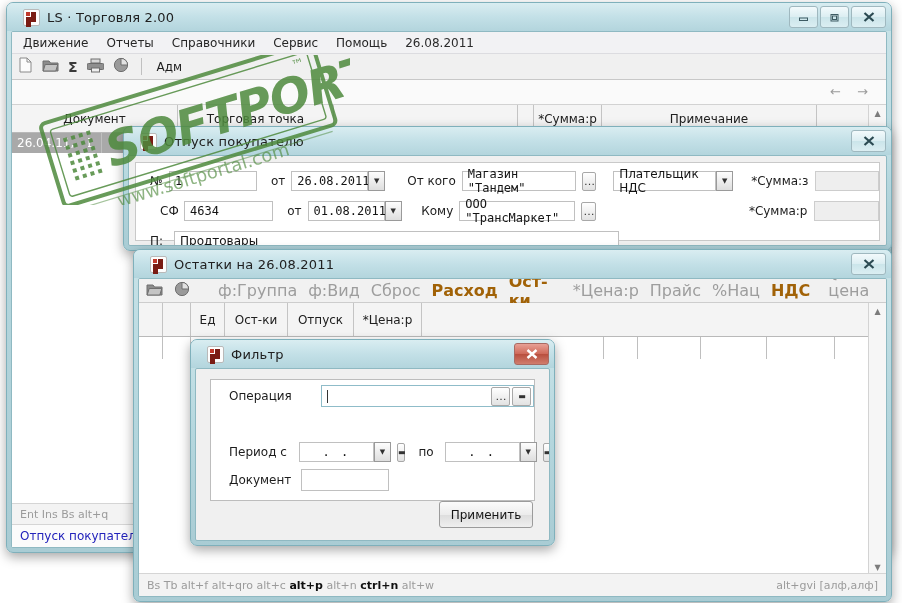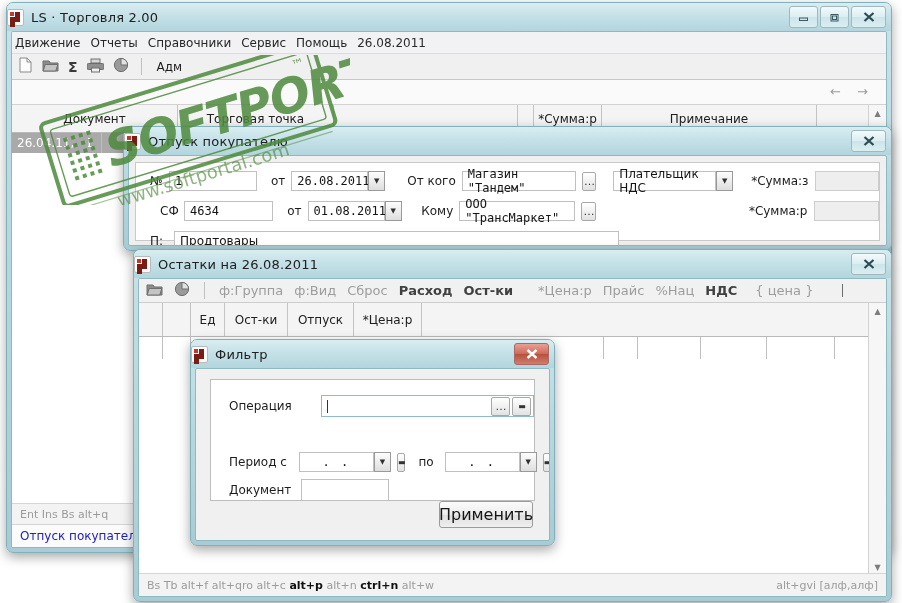--- a/index.html
+++ b/index.html
@@ -8,21 +8,21 @@
     width:902px;height:603px;overflow:hidden;position:relative;
     background:#ffffff;
     font-family:"DejaVu Sans","Liberation Sans",sans-serif;
     font-size:12px;color:#1a1a1a;
   }
   
   .win{position:absolute;border-radius:7px;
        background:linear-gradient(180deg,#c9e3e8 0%,#b5d7de 45%,#a9ccd4 100%);
        box-shadow:0 4px 12px rgba(0,0,0,.35);
        border:1px solid #7fb0bb;}
-  .win-title{height:28px;display:flex;align-items:center;padding-left:0;
+  .win-title{height:28px;display:flex;align-items:center;padding-left:16px;
        border-radius:6px 6px 0 0;
        background:linear-gradient(180deg,#d9edf1 0%,#c3e0e7 50%,#b3d5dd 100%);}
   .win-title .tt{font-size:13px;color:#202020;margin-left:7px;letter-spacing:.2px;}
   .appico{width:15px;height:15px;border:1px solid #b9b9b9;background:#fdfdfd;
        border-radius:2px;position:relative;flex:none;}
   .appico::before{content:"";position:absolute;left:2px;top:2px;width:4px;height:4px;background:#c0392b;}
   .appico::after{content:"";position:absolute;left:7px;top:2px;width:5px;height:10px;background:#7a1c14;
        box-shadow:-5px 5px 0 0 #7a1c14;}
   .ctlbox{position:absolute;top:3px;display:flex;gap:2px;}
   .cbtn{width:27px;height:20px;border:1px solid #9fb8bf;border-radius:3px;
@@ -30,21 +30,21 @@
        display:flex;align-items:center;justify-content:center;color:#2b4a52;font-size:11px;}
   .cbtn.close{width:33px;}
   .cbtn.red{border:1px solid #a86a62;
        background:linear-gradient(180deg,#e8a095 0%,#cf6b5b 48%,#b9503f 52%,#d07d6d 100%);color:#fff;}
   .win-body{position:absolute;left:4px;right:4px;top:28px;bottom:4px;
        background:#f0f0f0;border:1px solid #8fb9c2;border-radius:2px;overflow:hidden;}
 
   
   #w-main{left:6px;top:2px;width:884px;height:549px;}
   .menubar{height:21px;background:#f2f2f4;border-bottom:1px solid #dcdce0;
-       display:flex;align-items:center;padding:0 0;gap:4px;}
+       display:flex;align-items:center;padding:0 8px;gap:12px;}
   .menubar span{font-size:12px;color:#262626;padding:1px 3px;}
   .menubar .mdate{color:#2b2b2b;}
   .toolbar{height:25px;background:#f0f0f0;border-bottom:1px solid #c8c8c8;
        display:flex;align-items:center;padding:0 6px;gap:9px;}
   .tbsep{width:1px;height:17px;background:#c0c0c0;margin:0 3px;}
   .tbtxt{font-size:12px;color:#1d1d1d;margin-left:3px;}
   .navrow{height:24px;background:#fafafa;border-bottom:1px solid #d2d2d2;position:relative;}
   .navarrow{position:absolute;top:4px;color:#9a9a9a;font-size:13px;}
   .grid-head{display:flex;height:27px;background:#f4f4f4;border-bottom:1px solid #b9b9b9;}
   .gh{border-right:1px solid #c4c4c4;display:flex;align-items:center;justify-content:center;
@@ -81,32 +81,32 @@
        box-sizing:border-box;}
   .elbtn{width:19px;height:19px;border:1px solid #a8a8a8;border-radius:2px;
        background:linear-gradient(180deg,#ffffff,#e2e2e2);
        display:flex;align-items:center;justify-content:center;font-size:11px;color:#333;
        box-sizing:border-box;letter-spacing:-1px;}
 
   
   #w-ost{left:133px;top:249px;width:757px;height:351px;}
   .ostbar{height:23px;background:#f1f1f1;border-bottom:1px solid #cdcdcd;
        display:flex;align-items:center;padding:0 7px;gap:11px;}
-  .ostbar .it{font-size:13px;color:#9d9d9d;}
-  .ostbar .it.on{color:#404040;font-weight:bold;text-align:center;}
+  .ostbar .it{font-size:16px;color:#9d9d9d;}
+  .ostbar .it.on{color:#a16207;font-weight:bold;}
   .ostbar .caret{width:1px;height:13px;background:#6d6d6d;margin-left:18px;}
 
   
   #w-flt{left:190px;top:339px;width:363px;height:205px;}
   .fgroup{position:absolute;left:14px;right:14px;top:10px;height:120px;
        border:1px solid #bdbdbd;background:#fff;}
   .applybtn{position:absolute;right:16px;bottom:12px;width:92px;height:25px;
        border:1px solid #9b9b9b;border-radius:3px;
        background:linear-gradient(180deg,#fbfbfb 0%,#ececec 50%,#dddddd 51%,#efefef 100%);
-       display:flex;align-items:center;justify-content:center;font-size:16px;color:#161616;}
+       display:flex;align-items:center;justify-content:center;font-size:12px;color:#161616;}
 
   
   #stamp{position:absolute;left:30px;top:55px;width:320px;height:150px;
        pointer-events:none;z-index:60;}
 </style>
 </head>
 <body>
 
 <div class="win" id="w-main">
   <div class="win-title">
@@ -371,21 +371,21 @@
         <svg width="14" height="12" viewBox="0 0 14 12">
             <path d="M2.5 2 L11.5 10 M11.5 2 L2.5 10" stroke="#ffffff" stroke-width="2.4" fill="none"></path>
           </svg>
       </div>
     </div>
   </div>
 
   <div class="win-body">
     <div class="fgroup">
 
-      <div class="frow" style="margin:14px 0 0 18px;gap:26px;">
+      <div class="frow" style="margin:4px 0 0 18px;gap:26px;">
         <span class="lbl" style="width:60px;">Операция</span>
         <div style="display:flex;align-items:center;margin-left:6px;border:1px solid #8fbcc9;height:22px;box-sizing:border-box;background:#fff;width:244px;">
           <div class="inp" style="flex:1;border:none;background:#fff;">
             <span style="width:1px;height:13px;background:#333;display:inline-block;"></span>
           </div>
           <div class="elbtn" style="margin-right:2px;">…</div>
           <div class="elbtn" style="margin-right:2px;font-size:8px;">▬</div>
         </div>
       </div>
 

